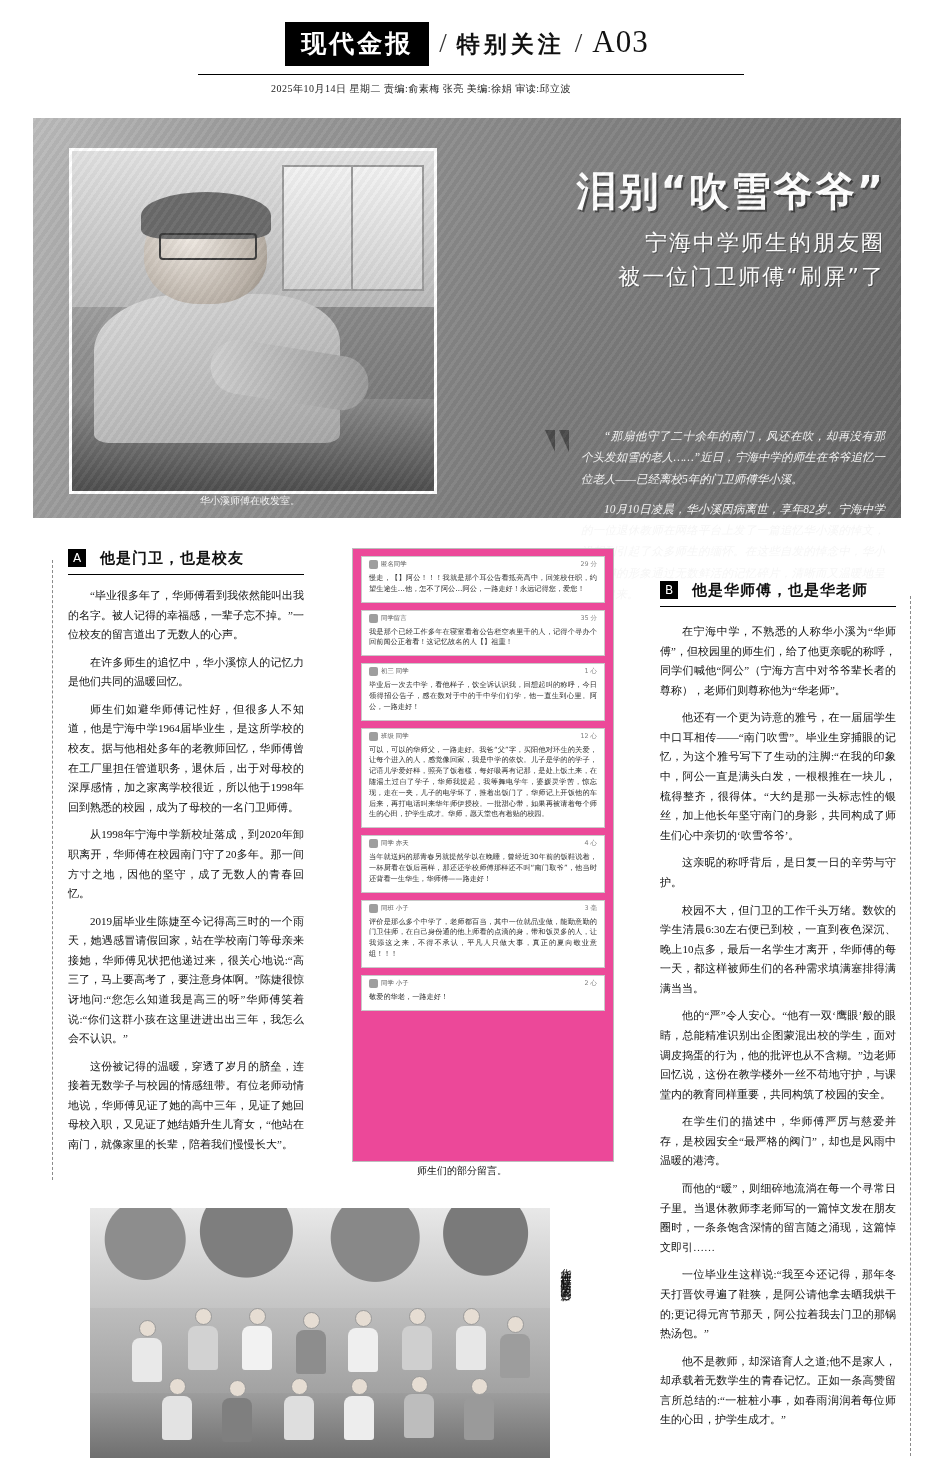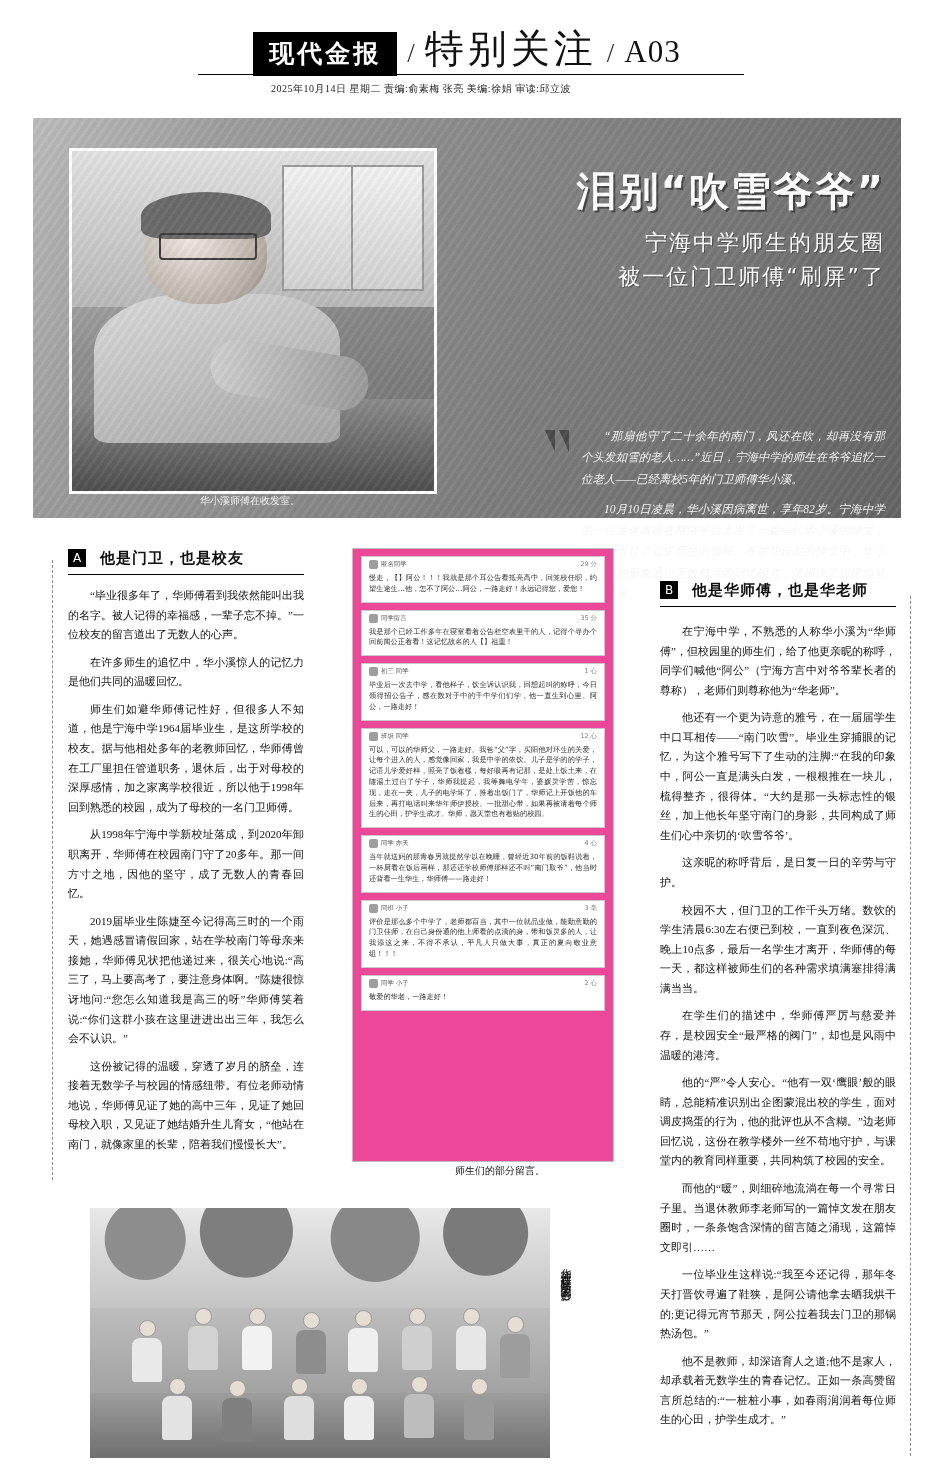--- a/index.html
+++ b/index.html
@@ -4,21 +4,21 @@
 <style>
   html,body{margin:0;padding:0;background:#ffffff;}
   body{width:934px;height:1479px;position:relative;font-family:"Liberation Serif",serif;color:#111;}
   .page{position:relative;width:934px;height:1479px;overflow:hidden;}
 
   
   .masthead{position:absolute;left:0;top:22px;width:934px;text-align:center;}
   .mh-row{display:flex;justify-content:center;align-items:baseline;gap:10px;}
   .mh-logo{background:#000;color:#fff;font-family:"DejaVu Sans",sans-serif;font-weight:bold;font-size:25px;letter-spacing:3px;padding:5px 16px 6px 16px;}
   .mh-slash{font-size:27px;color:#333;font-family:"Liberation Serif",serif;}
-  .mh-title{font-family:"DejaVu Sans",sans-serif;font-weight:normal;font-size:39px;letter-spacing:4px;}
+  .mh-title{font-family:"DejaVu Sans",sans-serif;font-weight:bold;font-size:23px;letter-spacing:4px;}
   .mh-page{font-family:"Liberation Serif",serif;font-size:31px;letter-spacing:1px;}
   .mh-rule{position:absolute;left:198px;top:74px;width:546px;border-bottom:1px solid #000;}
   .mh-sub{position:absolute;left:0;top:82px;width:842px;text-align:center;font-family:Liberation Serif, serif;font-size:10px;letter-spacing:0.5px;color:#222;}
 
   
   .hero{position:absolute;left:33px;top:118px;width:868px;height:400px;
         background:linear-gradient(118deg,#bdbdbd 0%,#9e9e9e 18%,#8d8d8d 38%,#7e7e7e 60%,#6f6f6f 82%,#646464 100%);}
   .hero:after{content:"";position:absolute;inset:0;
         background:repeating-linear-gradient(125deg,rgba(255,255,255,.045) 0 3px,rgba(0,0,0,.03) 3px 7px);}
   .hero-photo{position:absolute;left:36px;top:30px;width:362px;height:340px;border:3px solid #fff;overflow:hidden;background:#9b9b9b;}
@@ -61,21 +61,21 @@
 
   .vdash-l{position:absolute;left:52px;top:560px;height:620px;border-left:1px dashed #8a8a8a;}
   .vdash-r{position:absolute;left:910px;top:596px;height:860px;border-left:1px dashed #8a8a8a;}
 
   
   .chat{position:absolute;left:352px;top:548px;width:260px;height:612px;background:#ec4899;border:1px solid #bdbdbd;overflow:hidden;}
   .msg{position:relative;margin:7px 8px;background:#ffffff;border:1px solid #c9c9c9;padding:16px 7px 7px 7px;font-family:"DejaVu Sans",sans-serif;font-size:7.2px;line-height:1.5;color:#2b2b2b;text-align:justify;}
   .msg .ava{position:absolute;left:7px;top:3px;width:9px;height:9px;background:#9e9e9e;border-radius:2px;}
   .msg .nm{position:absolute;left:19px;top:3px;font-size:6.4px;color:#5c5c5c;}
   .msg .meta{position:absolute;right:7px;top:3px;font-size:6.4px;color:#7d7d7d;}
-  .chat-cap{position:absolute;left:370px;top:1164px;width:260px;text-align:center;font-family:"DejaVu Sans",sans-serif;font-size:10px;color:#111;}
+  .chat-cap{position:absolute;left:332px;top:1164px;width:260px;text-align:center;font-family:"DejaVu Sans",sans-serif;font-size:10px;color:#111;}
 
   
   .gphoto{position:absolute;left:88px;top:1206px;width:460px;height:250px;border:2px solid #fff;background:#8c8c8c;overflow:hidden;}
   .gp-sky{position:absolute;left:0;top:0;width:100%;height:40%;background:linear-gradient(180deg,#e8e8e8,#c4c4c4);}
   .gp-tree{position:absolute;top:0;width:100%;height:42%;background:
      radial-gradient(circle at 12% 30%,#8d8d8d 0 40px,transparent 41px),
      radial-gradient(circle at 34% 22%,#7e7e7e 0 46px,transparent 47px),
      radial-gradient(circle at 62% 28%,#888 0 44px,transparent 45px),
      radial-gradient(circle at 86% 24%,#7a7a7a 0 42px,transparent 43px);}
   .gp-ground{position:absolute;left:0;bottom:0;width:100%;height:26%;background:linear-gradient(180deg,#9d9d9d,#6f6f6f);}
@@ -149,22 +149,22 @@
   <div class="sec" style="left:660px;top:580px;width:236px;">
     <span class="tag">B</span>
     <span class="st">他是华师傅，也是华老师</span>
     <div class="ln"></div>
   </div>
   <div class="colB">
     <p>在宁海中学，不熟悉的人称华小溪为“华师傅”，但校园里的师生们，给了他更亲昵的称呼，同学们喊他“阿公”（宁海方言中对爷爷辈长者的尊称），老师们则尊称他为“华老师”。</p>
     <p>他还有一个更为诗意的雅号，在一届届学生中口耳相传——“南门吹雪”。毕业生穿捕眼的记忆，为这个雅号写下了生动的注脚:“在我的印象中，阿公一直是满头白发，一根根推在一块儿，梳得整齐，很得体。“大约是那一头标志性的银丝，加上他长年坚守南门的身影，共同构成了师生们心中亲切的‘吹雪爷爷’。</p>
     <p>这亲昵的称呼背后，是日复一日的辛劳与守护。</p>
     <p>校园不大，但门卫的工作千头万绪。数饮的学生清晨6:30左右便已到校，一直到夜色深沉、晚上10点多，最后一名学生才离开，华师傅的每一天，都这样被师生们的各种需求填满塞排得满满当当。</p>
+    <p>他的“严”令人安心。“他有一双‘鹰眼’般的眼睛，总能精准识别出企图蒙混出校的学生，面对调皮捣蛋的行为，他的批评也从不含糊。”边老师回忆说，这份在教学楼外一丝不苟地守护，与课堂内的教育同样重要，共同构筑了校园的安全。</p>
     <p>在学生们的描述中，华师傅严厉与慈爱并存，是校园安全“最严格的阀门”，却也是风雨中温暖的港湾。</p>
-    <p>他的“严”令人安心。“他有一双‘鹰眼’般的眼睛，总能精准识别出企图蒙混出校的学生，面对调皮捣蛋的行为，他的批评也从不含糊。”边老师回忆说，这份在教学楼外一丝不苟地守护，与课堂内的教育同样重要，共同构筑了校园的安全。</p>
     <p>而他的“暖”，则细碎地流淌在每一个寻常日子里。当退休教师李老师写的一篇悼文发在朋友圈时，一条条饱含深情的留言随之涌现，这篇悼文即引……</p>
     <p>一位毕业生这样说:“我至今还记得，那年冬天打晋饮寻遍了鞋狭，是阿公请他拿去晒我烘干的;更记得元宵节那天，阿公拉着我去门卫的那锅热汤包。”</p>
     <p>他不是教师，却深谙育人之道;他不是家人，却承载着无数学生的青春记忆。正如一条高赞留言所总结的:“一桩桩小事，如春雨润润着每位师生的心田，护学生成才。”</p>
 
   </div>
 
   <div class="chat">
     <div class="msg">
       <span class="ava"></span>
       <span class="nm">匿名同学</span>

